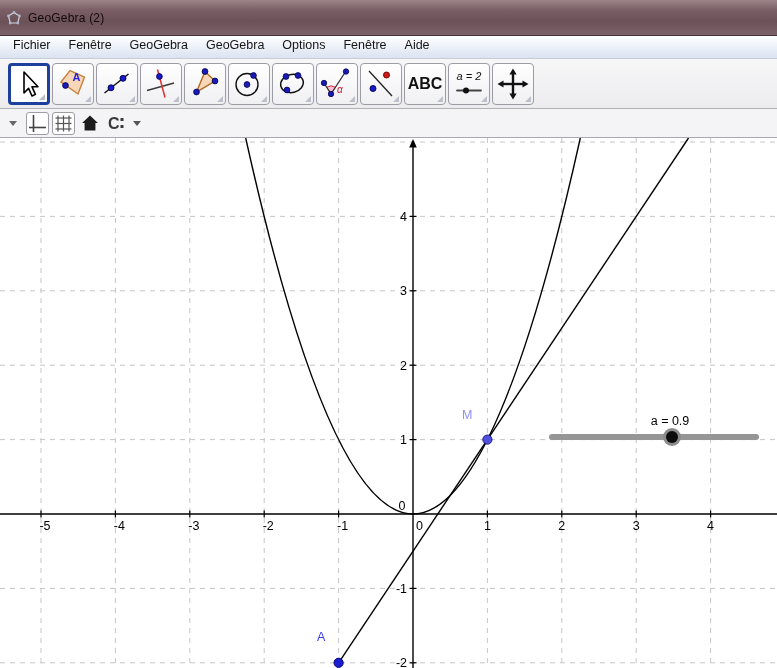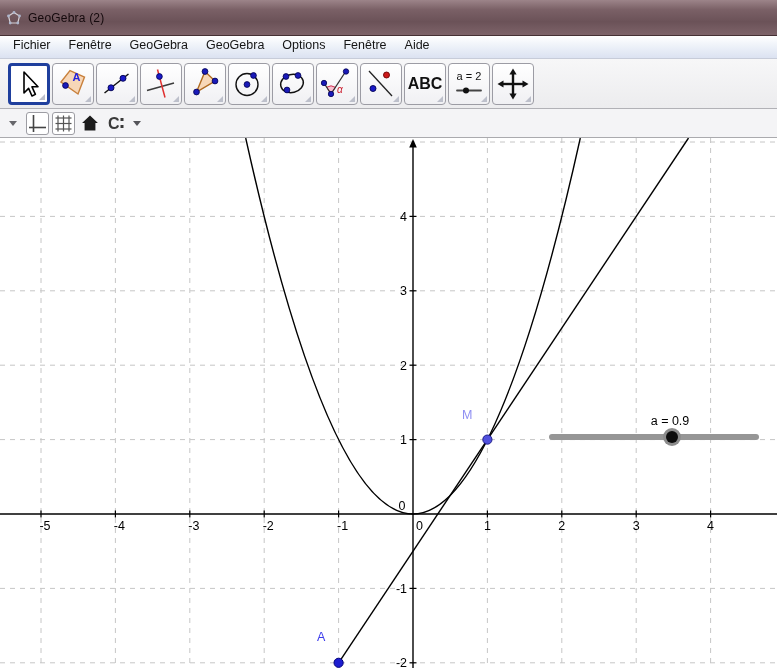--- a/index.html
+++ b/index.html
@@ -169,21 +169,21 @@
         <circle cx="9" cy="21.5" r="3" fill="#1a1ac8" stroke="#000050" stroke-width="0.9"></circle>
       </svg>
     </span>
   </div>
 
   <div class="tbtn">
     <span class="abc-label">ABC</span>
   </div>
 
   <div class="tbtn">
-    <span style="display:flex;">
+    <span style="display:flex;font-style:italic;">
       <svg width="34" height="34" viewBox="0 0 34 34">
         <text x="17" y="13" font-size="11" fill="#111" text-anchor="middle">a = 2</text>
         <line x1="5" y1="23.5" x2="29" y2="23.5" stroke="#444" stroke-width="1.8" stroke-linecap="round"></line>
         <circle cx="14" cy="23.5" r="3" fill="#111"></circle>
       </svg>
     </span>
   </div>
 
   <div class="tbtn">
     <span style="display:flex;">

